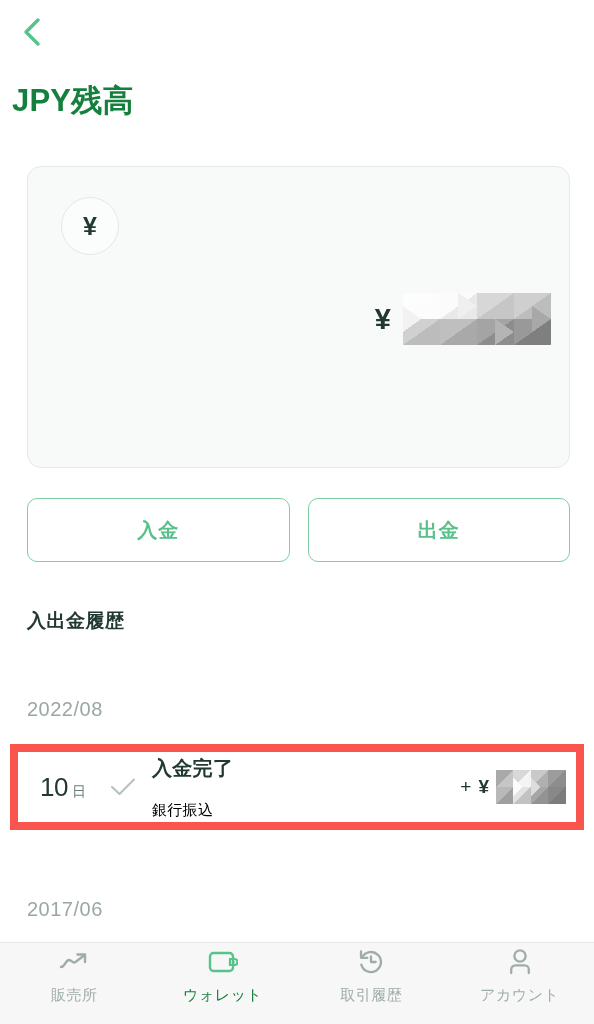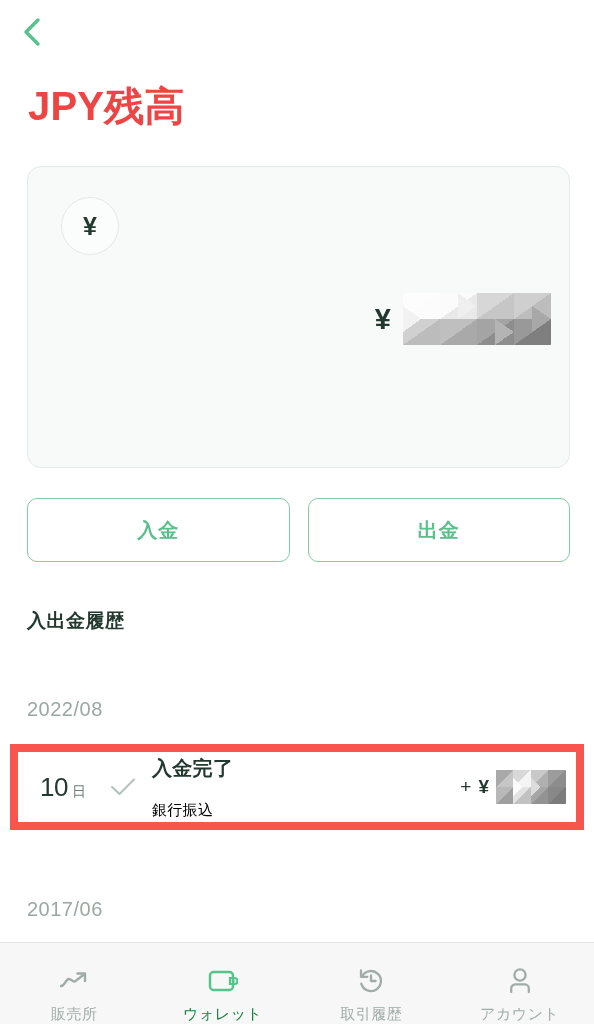--- a/index.html
+++ b/index.html
@@ -30,24 +30,24 @@
     height: 40px;
     display: flex;
     align-items: center;
     justify-content: center;
     cursor: pointer;
   }
   .back-btn svg { display: block; }
 
   
   .page-title {
-    font-size: 40px;
-    font-weight: bold;
-    color: #ef4444;
-    padding: 0 0 0 28px;
+    font-size: 31px;
+    font-weight: bold;
+    color: #15803d;
+    padding: 0 0 0 12px;
     letter-spacing: 0.2px;
     line-height: 1.1;
     margin-top: 22px;
   }
 
   
   .card {
     position: absolute;
     left: 27px;
     top: 166px;
@@ -220,21 +220,21 @@
     height: 82px;
     background: #f7f7f7;
     border-top: 1px solid #e6e6e6;
     display: flex;
   }
   .nav-item {
     flex: 1;
     display: flex;
     flex-direction: column;
     align-items: center;
-    justify-content: flex-end;
+    justify-content: flex-start;
     gap: 9px;
     cursor: pointer;
     padding-top: 4px;
   }
   .nav-icon {
     height: 30px;
     display: flex;
     align-items: center;
     justify-content: center;
   }

